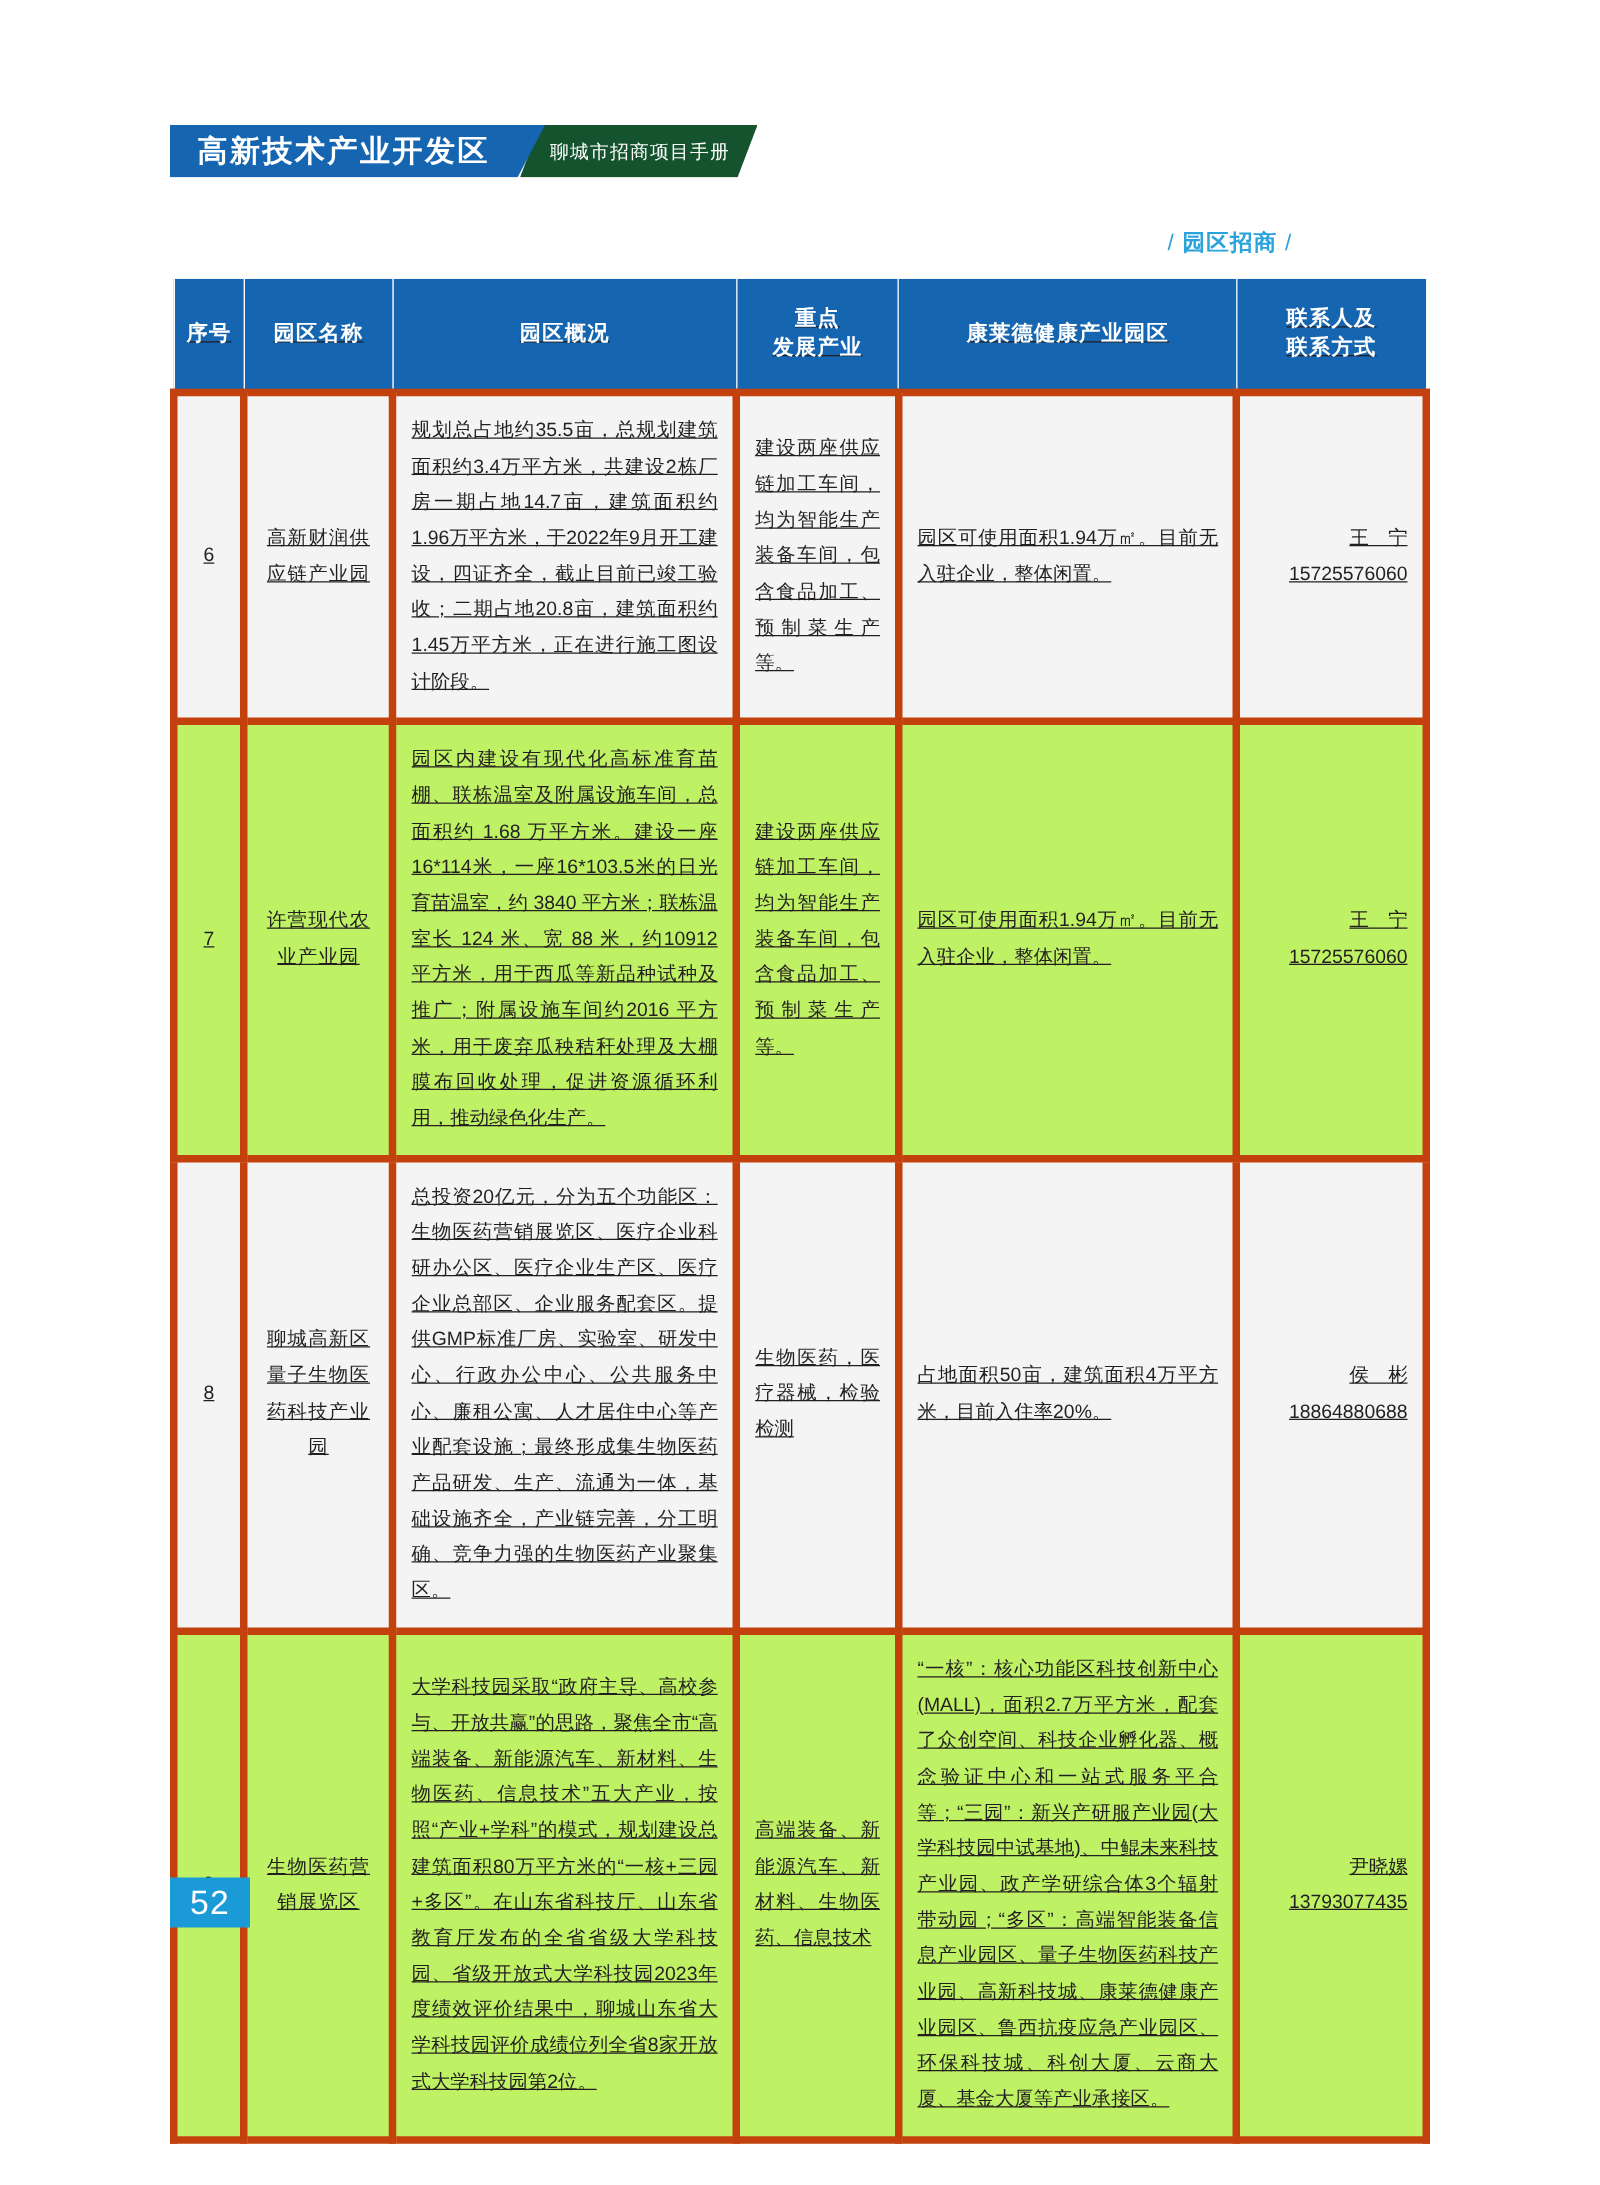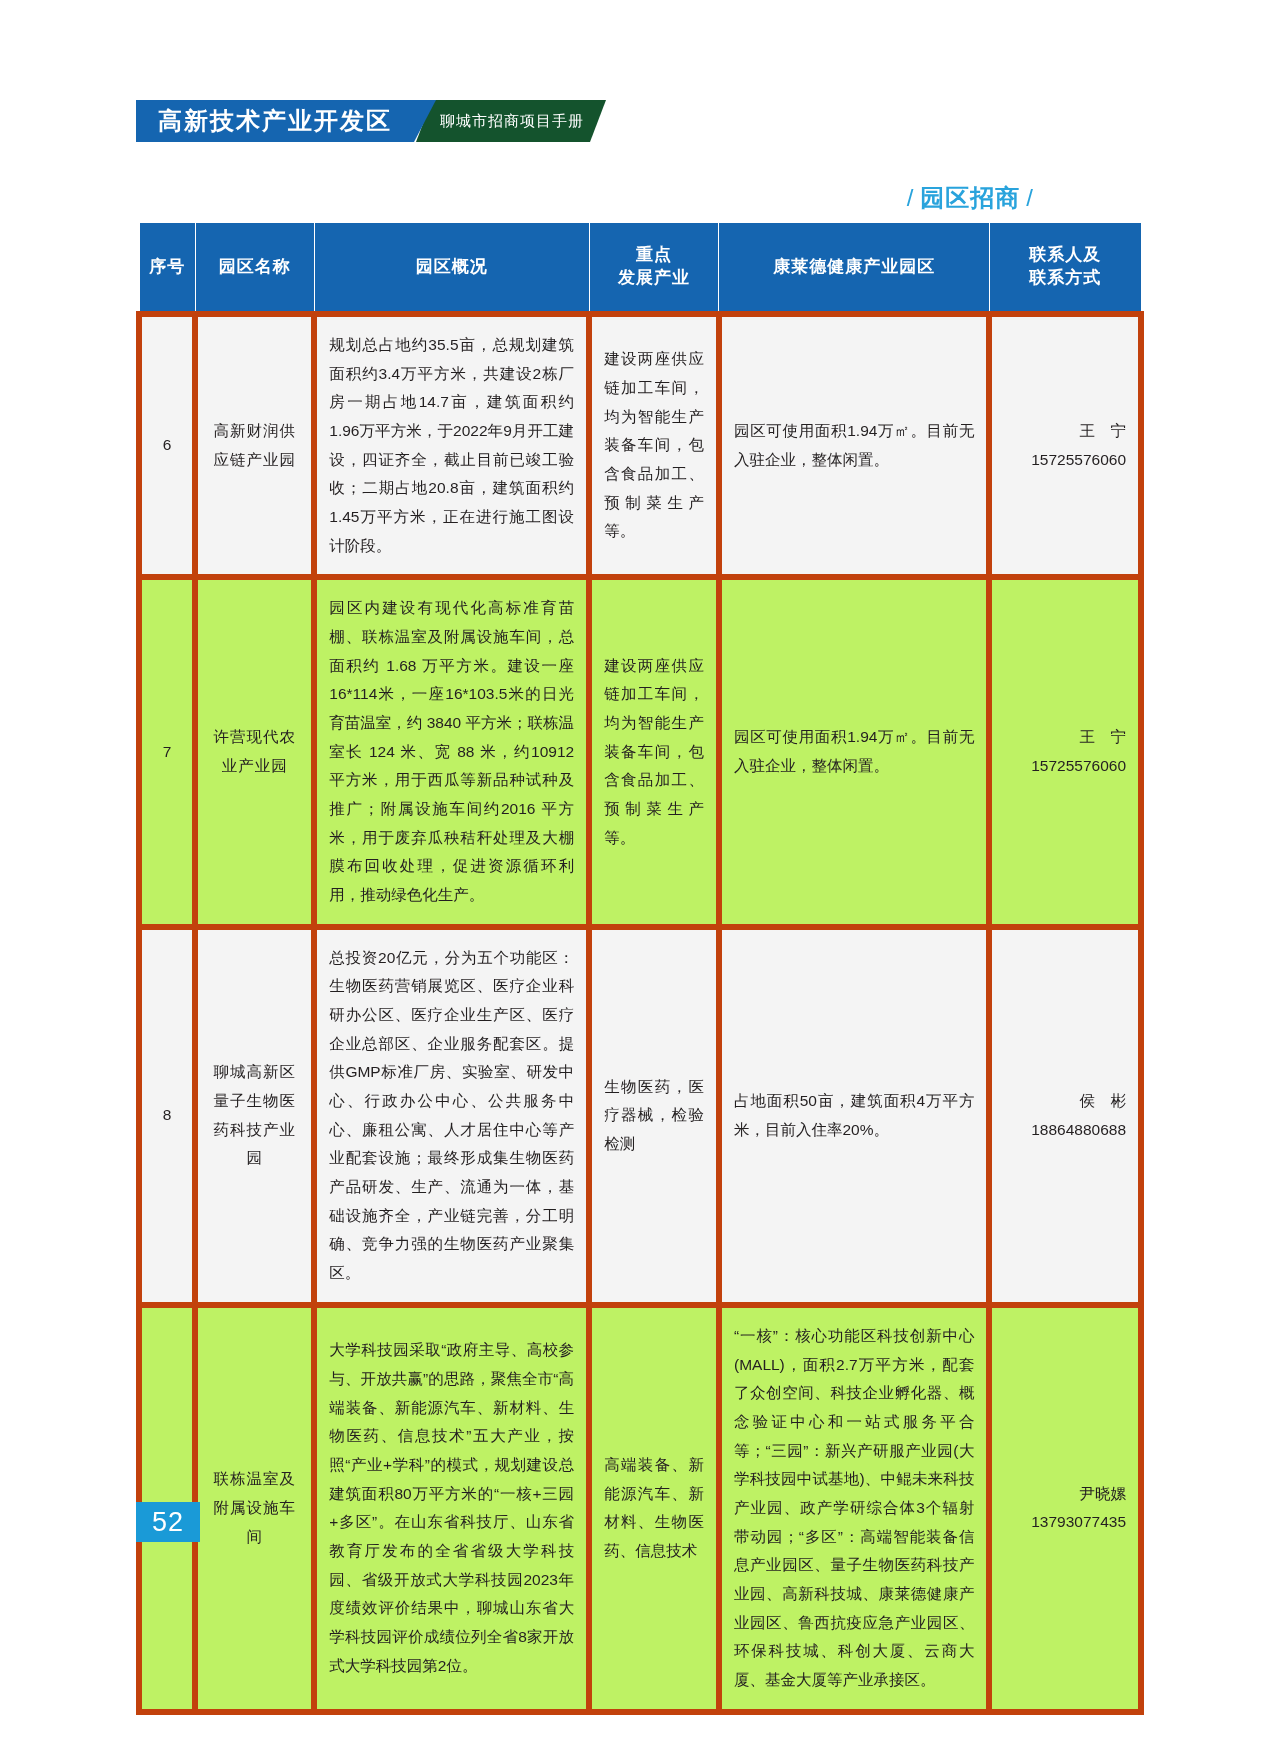--- a/index.html
+++ b/index.html
@@ -51,21 +51,21 @@
     clip-path: polygon(16px 0, 100% 0, calc(100% - 16px) 100%, 0 100%);
     position: relative;
     z-index: 1;
   }
 
   
   .section-label {
     position: absolute;
     right: 240px;
     top: 182px;
-    font-size: 24px;
+    font-size: 18px;
     font-weight: 700;
     color: #29a3dc;
     letter-spacing: 1px;
     white-space: nowrap;
   }
   .section-label .slash {
     color: #29a3dc;
     font-weight: 400;
     margin: 0 6px;
   }
@@ -74,20 +74,21 @@
   .tbl-wrap {
     position: absolute;
     left: 136px;
     top: 222px;
     width: 1008px;
   }
   table.main {
     border-collapse: collapse;
     width: 1008px;
     table-layout: fixed;
+    text-decoration: underline;
   }
   table.main th {
     background: #1565b0;
     color: #ffffff;
     font-size: 17px;
     font-weight: 700;
     letter-spacing: 1px;
     text-align: center;
     vertical-align: middle;
     padding: 14px 4px;
@@ -196,21 +197,21 @@
         <td class="c-desc">总投资20亿元，分为五个功能区：生物医药营销展览区、医疗企业科研办公区、医疗企业生产区、医疗企业总部区、企业服务配套区。提供GMP标准厂房、实验室、研发中心、行政办公中心、公共服务中心、廉租公寓、人才居住中心等产业配套设施；最终形成集生物医药产品研发、生产、流通为一体，基础设施齐全，产业链完善，分工明确、竞争力强的生物医药产业聚集区。</td>
         <td class="c-ind">生物医药，医疗器械，检验检测</td>
         <td class="c-land">占地面积50亩，建筑面积4万平方米，目前入住率20%。</td>
         <td class="c-contact">
           <div>侯　彬</div>
           <div>18864880688</div>
         </td>
       </tr>
       <tr class="row-even">
         <td class="c-no">9</td>
-        <td class="c-name">联栋温室及附属设施车间</td>
+        <td class="c-name">生物医药营销展览区</td>
         <td class="c-desc">大学科技园采取“政府主导、高校参与、开放共赢”的思路，聚焦全市“高端装备、新能源汽车、新材料、生物医药、信息技术”五大产业，按照“产业+学科”的模式，规划建设总建筑面积80万平方米的“一核+三园+多区”。在山东省科技厅、山东省教育厅发布的全省省级大学科技园、省级开放式大学科技园2023年度绩效评价结果中，聊城山东省大学科技园评价成绩位列全省8家开放式大学科技园第2位。</td>
         <td class="c-ind">高端装备、新能源汽车、新材料、生物医药、信息技术</td>
         <td class="c-land">“一核”：核心功能区科技创新中心(MALL)，面积2.7万平方米，配套了众创空间、科技企业孵化器、概念验证中心和一站式服务平合等；“三园”：新兴产研服产业园(大学科技园中试基地)、中鲲未来科技产业园、政产学研综合体3个辐射带动园；“多区”：高端智能装备信息产业园区、量子生物医药科技产业园、高新科技城、康莱德健康产业园区、鲁西抗疫应急产业园区、环保科技城、科创大厦、云商大厦、基金大厦等产业承接区。</td>
         <td class="c-contact">
           <div>尹晓嫘</div>
           <div>13793077435</div>
         </td>
       </tr>
     </tbody>
   </table>

